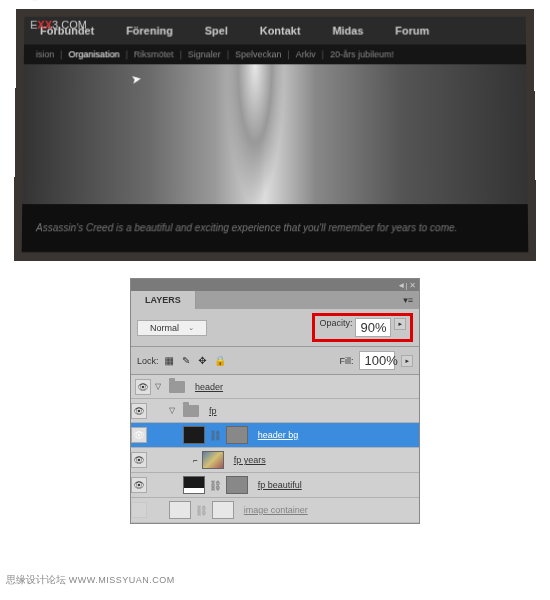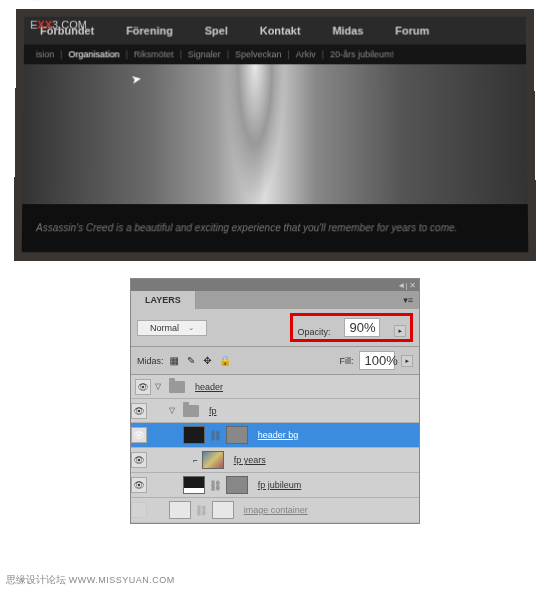--- a/index.html
+++ b/index.html
@@ -23,21 +23,21 @@
 .tab-row{display:flex;align-items:center;background:#a0a0a0}
 .tab{background:#c8c8c8;padding:4px 14px;font-size:9px;border-right:1px solid #999;font-weight:bold}
 .tab-ghost{padding:4px 40px}
 .menu-ic{margin-left:auto;padding:4px 6px;font-size:9px}
 .opts{display:flex;align-items:center;padding:4px 6px;gap:4px;border-bottom:1px solid #999}
 .dd{background:#f0f0f0;border:1px solid #aaa;padding:2px 12px;font-size:9px;min-width:70px;display:inline-flex;justify-content:space-between;align-items:center}
 .dd-ar{font-size:7px;color:#666}
 .lbl{font-size:9px}
 .val-box{background:#fff;border:1px solid #aaa;padding:1px 4px;width:36px;font-size:13px;text-align:right}
 .arrow-btn{background:#d0d0d0;border:1px solid #aaa;padding:1px 3px;font-size:7px}
-.red-box{border:3px solid #d00;padding:2px 4px;display:flex;align-items:flex-end;gap:14px}
+.red-box{border:3px solid #d00;padding:2px 4px;display:flex;align-items:flex-start;gap:3px}
 .lock-row{display:flex;align-items:center;padding:4px 6px;gap:6px;border-bottom:1px solid #999}
 .lock-icons{display:flex;gap:8px;font-size:10px}
 .layer-list{background:#d0d0d0}
 .layer-row{display:flex;align-items:center;padding:3px 4px;border-bottom:1px solid #b0b0b0;gap:4px;min-height:24px}
 .layer-row.sel{background:#3b8cde;color:#fff}
 .vis{width:16px;height:16px;border:1px solid #aaa;background:#e0e0e0;display:flex;align-items:center;justify-content:center;font-size:9px}
 .arrow-t{font-size:8px;color:#555;width:10px}
 .folder-ic{width:16px;height:12px;background:#999;border-radius:1px;position:relative}
 .folder-ic::before{content:"";position:absolute;top:-3px;left:0;width:6px;height:3px;background:#999;border-radius:1px 1px 0 0}
 .thumb{width:22px;height:18px;border:1px solid #666;background:#fff;display:flex}
@@ -109,21 +109,21 @@
         <span class="dd-ar">⌄</span>
     </div>
     <div style="flex:1"></div>
     <div class="red-box">
       <span class="lbl">Opacity:</span>
       <span class="val-box">90%</span>
       <span class="arrow-btn">▸</span>
     </div>
   </div>
   <div class="lock-row">
-    <span class="lbl">Midas:</span>
+    <span class="lbl">Lock:</span>
     <div class="lock-icons">
       <span>▦</span>
       <span>✎</span>
       <span>✥</span>
       <span>🔒</span>
     </div>
     <div style="flex:1"></div>
     <span class="lbl">Fill:</span>
     <span class="val-box">100%</span>
     <span class="arrow-btn">▸</span>
@@ -156,21 +156,21 @@
       <span style="font-size:8px">⌐</span>
       <div class="thumb img"></div>
       <span class="layer-name">fp years</span>
     </div>
     <div class="layer-row indent2">
       <div class="vis" style="margin-left:-32px">👁</div>
       <span style="width:28px"></span>
       <div class="thumb half"></div>
       <span class="link-ic">⛓</span>
       <div class="mask"></div>
-      <span class="layer-name">fp jubileum</span>
+      <span class="layer-name">fp beautiful</span>
     </div>
     <div class="layer-row indent1" style="opacity:0.5">
       <div class="vis" style="margin-left:-18px;opacity:0.4"></div>
       <span style="width:14px"></span>
       <div class="thumb"></div>
       <span class="link-ic">⛓</span>
       <div class="mask white"></div>
       <span class="layer-name">image container</span>
     </div>
   </div>

